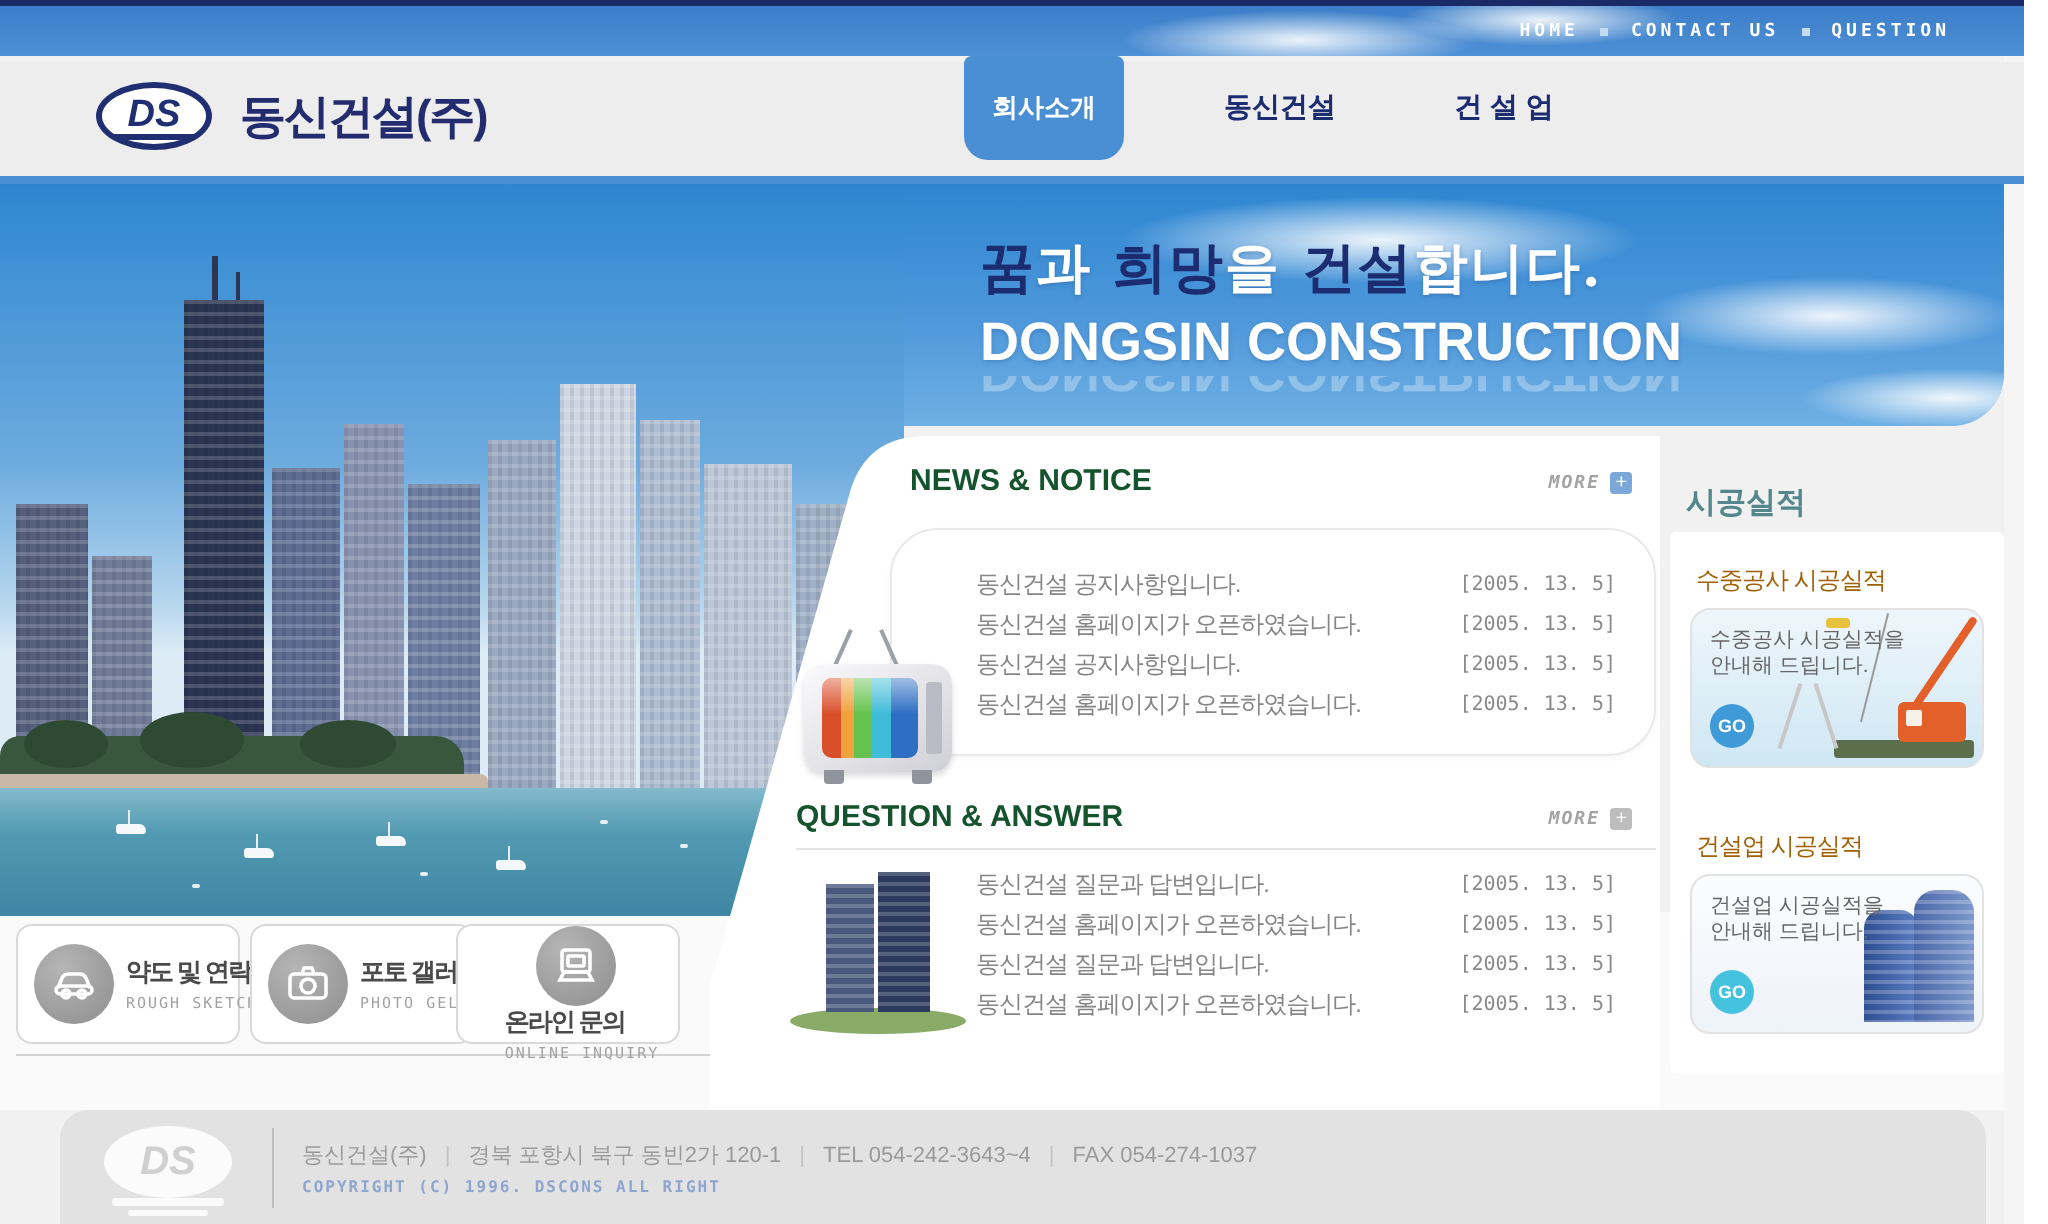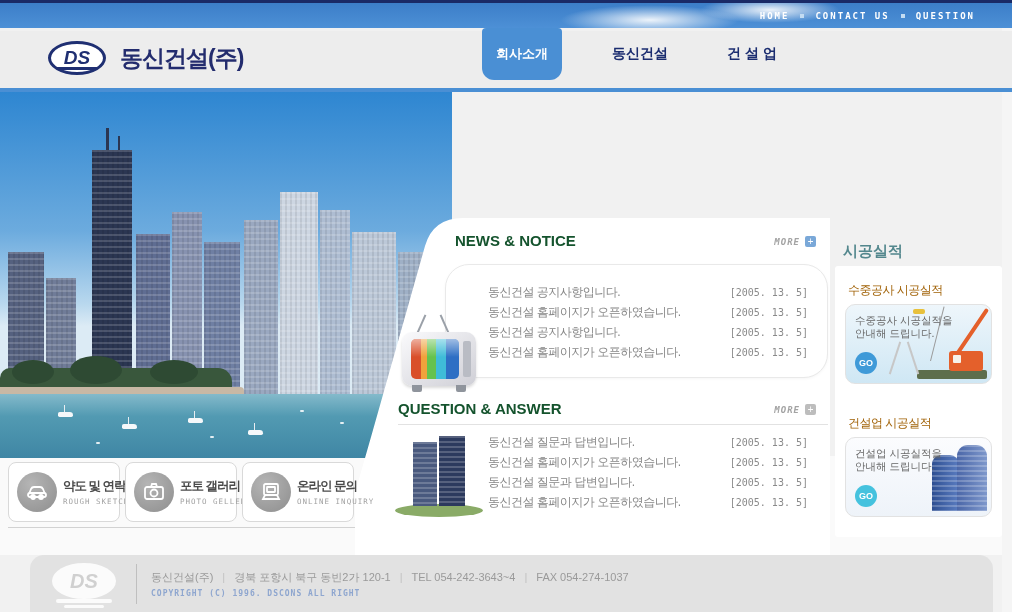--- a/index.html
+++ b/index.html
@@ -177,20 +177,30 @@
     <div class="logo">
       <div class="logo-mark">DS</div>
       <div class="logo-text">동신건설(주)</div>
     </div>
   </div>
   <div class="tab-active">회사소개</div>
   <div class="nav-item" style="left:596px;">동신건설</div>
   <div class="nav-item" style="left:708px;">건 설 업</div>
   <div class="nav-strip"></div>
 
+  <div class="hero">
+    <div class="tb-cloud" style="left:560px; top:6px; width:260px; height:44px;"></div>
+    <div class="tb-cloud" style="left:820px; top:46px; width:190px; height:40px;"></div>
+    <div class="tb-cloud" style="left:900px; top:92px; width:150px; height:30px;"></div>
+    <div class="hero-text">
+      <div class="headline"><span class="hl-navy">꿈</span><span class="hl-white">과 </span><span class="hl-navy">희망</span><span class="hl-white">을 </span><span class="hl-navy">건설</span><span class="hl-white">합니다.</span></div>
+      <div class="subtitle">DONGSIN CONSTRUCTION</div>
+      <div class="subtitle-reflect">DONGSIN CONSTRUCTION</div>
+    </div>
+  </div>
 
   <div class="city">
     <div class="bld" style="left:8px; top:160px; width:36px; height:142px; background-color:#55617f;"></div>
     <div class="bld" style="left:46px; top:186px; width:30px; height:116px; background-color:#707c98;"></div>
     <div class="antenna" style="left:106px; top:36px; width:3px; height:24px;"></div>
     <div class="antenna" style="left:118px; top:44px; width:2px; height:16px;"></div>
     <div class="bld" style="left:92px; top:58px; width:40px; height:244px; background-color:#2b3652;"></div>
     <div class="bld" style="left:136px; top:142px; width:34px; height:160px; background-color:#5f6d92;"></div>
     <div class="bld" style="left:172px; top:120px; width:30px; height:182px; background-color:#8792b0;"></div>
     <div class="bld" style="left:204px; top:150px; width:36px; height:152px; background-color:#6f7fa3;"></div>
@@ -334,21 +344,21 @@
         <rect x="3" y="7" width="18" height="12" rx="2"></rect>
         <path d="M9 7 L10 4 L14 4 L15 7"></path>
         <circle cx="12" cy="13" r="3.5"></circle>
       </svg>
     </div>
     <div class="ql-texts">
       <div class="ql-label">포토 갤러리</div>
       <div class="ql-sub">PHOTO GELLERY</div>
     </div>
   </div>
-  <div class="ql" style="left:242px;">
+  <div class="ql" style="left:228px;flex-direction:column;">
     <div class="ql-icon">
       <svg width="24" height="24" viewBox="0 0 24 24" fill="none" stroke="#ffffff" stroke-width="1.8">
         <rect x="5" y="4" width="14" height="11" rx="1.5"></rect>
         <rect x="8" y="7" width="8" height="5" rx="0.5"></rect>
         <path d="M4 19 L20 19 L18 15 L6 15 Z"></path>
       </svg>
     </div>
     <div class="ql-texts">
       <div class="ql-label">온라인 문의</div>
       <div class="ql-sub">ONLINE INQUIRY</div>

